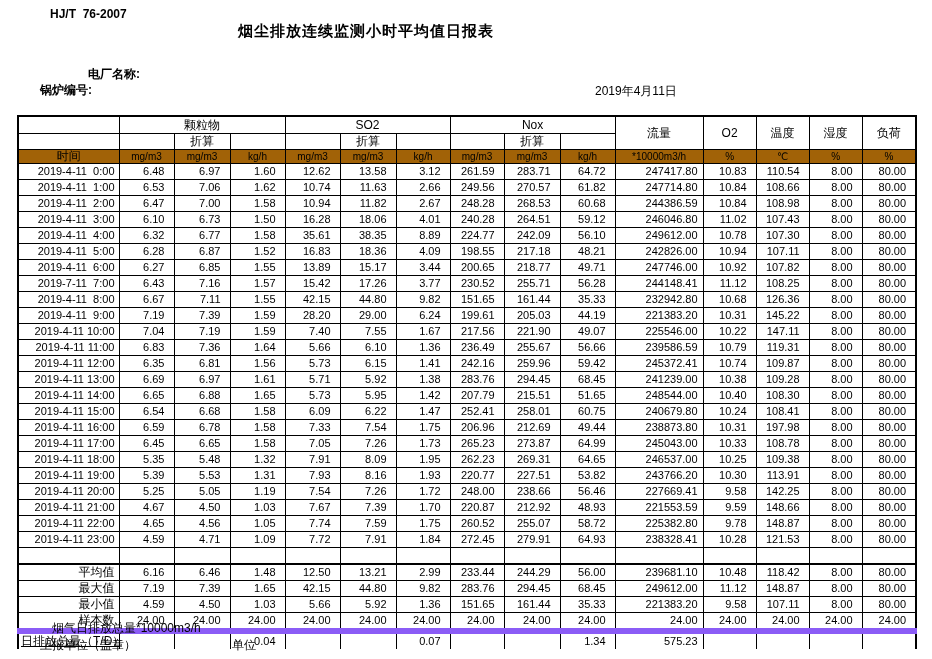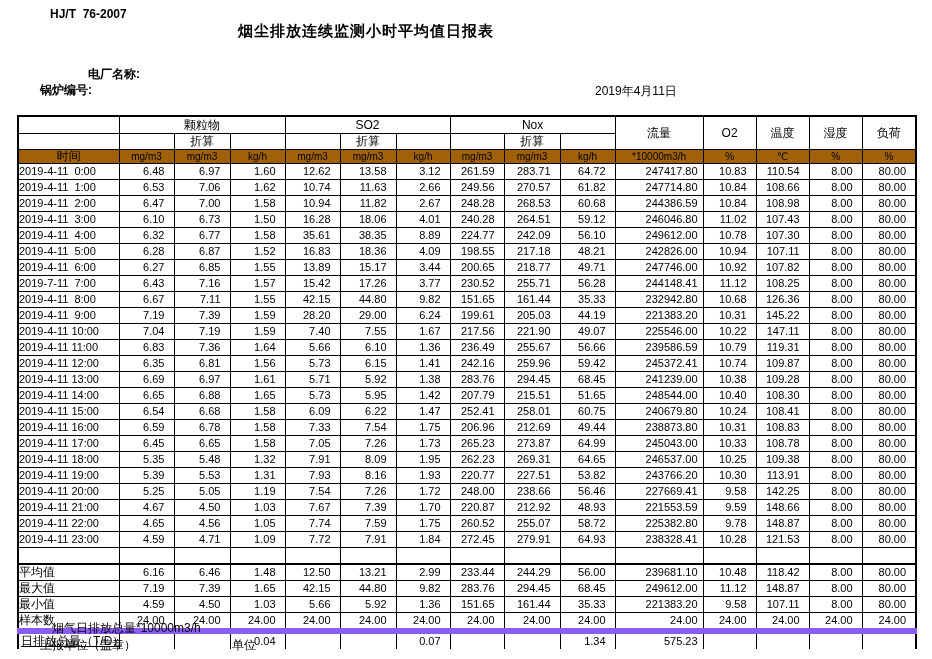--- a/index.html
+++ b/index.html
@@ -27,21 +27,21 @@
     border:1px solid #000;padding:0;height:15px;overflow:hidden;
     font-weight:normal;font-size:11px;line-height:15px;white-space:pre;
     text-align:center;vertical-align:middle;
   }
   thead tr.r1 th{height:16px;font-size:12px;}
   thead tr.r2 th{height:14px;font-size:12px;}
   thead tr.r3 th{height:13px;font-size:10px;background:#a16207;line-height:13px;}
   thead tr.r3 th.time-h{font-size:12px;}
   td.num{text-align:right;padding-right:9px;}
   td.flow{padding-right:5px;}
-  td.time,td.sum-label{text-align:left;padding-right:4px;font-size:11px;}
+  td.time,td.sum-label{text-align:right;padding-right:4px;font-size:11px;}
   td.sum-label{font-size:12px;}
   tr.blank td{border-bottom:none;}
   tr.sum-first td{border-top:2px solid #000;}
   tr.samples td{border-bottom:6px solid #8b5cf6;}
   tr.daily td{border-top:none;border-bottom:none;}
   tr.daily td.daily-label{text-align:left;padding-left:2px;font-size:12px;text-decoration:underline;}
 </style>
 </head>
 <body>
 
@@ -390,21 +390,21 @@
         <td class="num">6.78</td>
         <td class="num">1.58</td>
         <td class="num">7.33</td>
         <td class="num">7.54</td>
         <td class="num">1.75</td>
         <td class="num">206.96</td>
         <td class="num">212.69</td>
         <td class="num">49.44</td>
         <td class="num flow">238873.80</td>
         <td class="num">10.31</td>
-        <td class="num">108.83</td>
+        <td class="num">197.98</td>
         <td class="num">8.00</td>
         <td class="num">80.00</td>
       </tr>
       <tr>
         <td class="time">2019-4-11 17:00</td>
         <td class="num">6.45</td>
         <td class="num">6.65</td>
         <td class="num">1.58</td>
         <td class="num">7.05</td>
         <td class="num">7.26</td>

